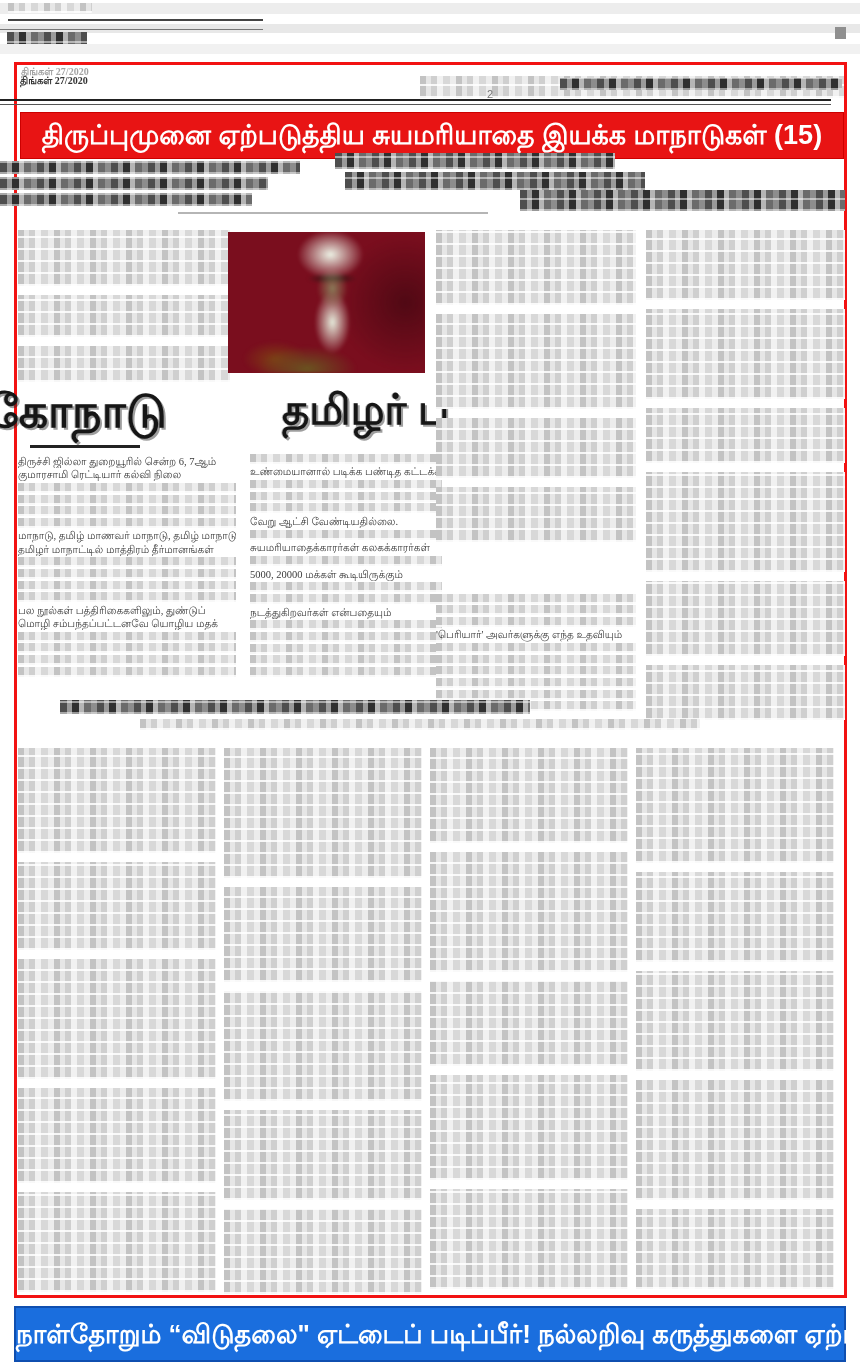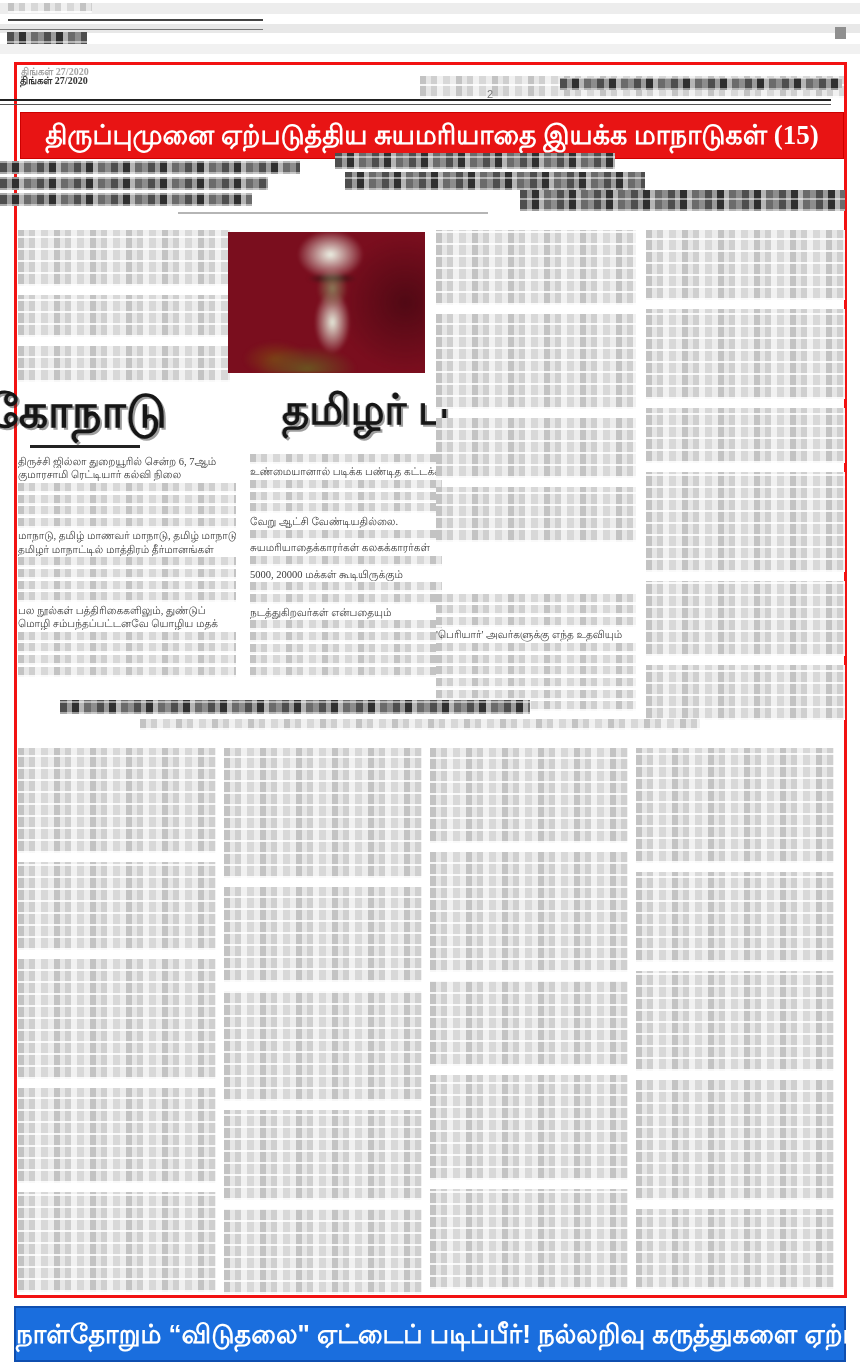--- a/index.html
+++ b/index.html
@@ -77,21 +77,21 @@
 <div class="abs date-line ghost" style="left:21px;top:66px;">திங்கள் 27/2020</div>
 <div class="abs date-line" style="left:20px;top:75px;">திங்கள் 27/2020</div>
 
 <div class="abs mosaic" style="left:420px;top:76px;width:424px;height:22px;"></div>
 <div class="abs mosaic-dark" style="left:560px;top:78px;width:282px;height:12px;"></div>
 <div class="abs artifact" style="left:487px;top:88px;">2</div>
 
 <div class="abs rule" style="left:0;top:99px;width:831px;height:2px;"></div>
 <div class="abs" style="left:0;top:104px;width:831px;height:1px;background:#555;"></div>
 
-<div id="red-banner" class="abs" style="left:20px;top:112px;width:822px;height:45px;font-size:27px;line-height:45px;font-family:Liberation Serif, serif;">
+<div id="red-banner" class="abs" style="left:20px;top:112px;width:822px;height:45px;font-size:27px;line-height:45px;">
   <span>திருப்புமுனை ஏற்படுத்திய சுயமரியாதை இயக்க மாநாடுகள் (15)</span>
 </div>
 
 <div class="abs mosaic-dark" style="left:0;top:161px;width:300px;height:13px;"></div>
 <div class="abs mosaic-dark" style="left:0;top:177px;width:268px;height:13px;"></div>
 <div class="abs mosaic-dark" style="left:0;top:193px;width:252px;height:13px;"></div>
 <div class="abs mosaic-dark" style="left:335px;top:153px;width:280px;height:16px;"></div>
 <div class="abs mosaic-dark" style="left:345px;top:172px;width:300px;height:18px;"></div>
 <div class="abs mosaic-dark" style="left:520px;top:190px;width:325px;height:21px;"></div>
 <div class="abs" style="left:178px;top:212px;width:310px;height:2px;background:#b5b5b5;"></div>

